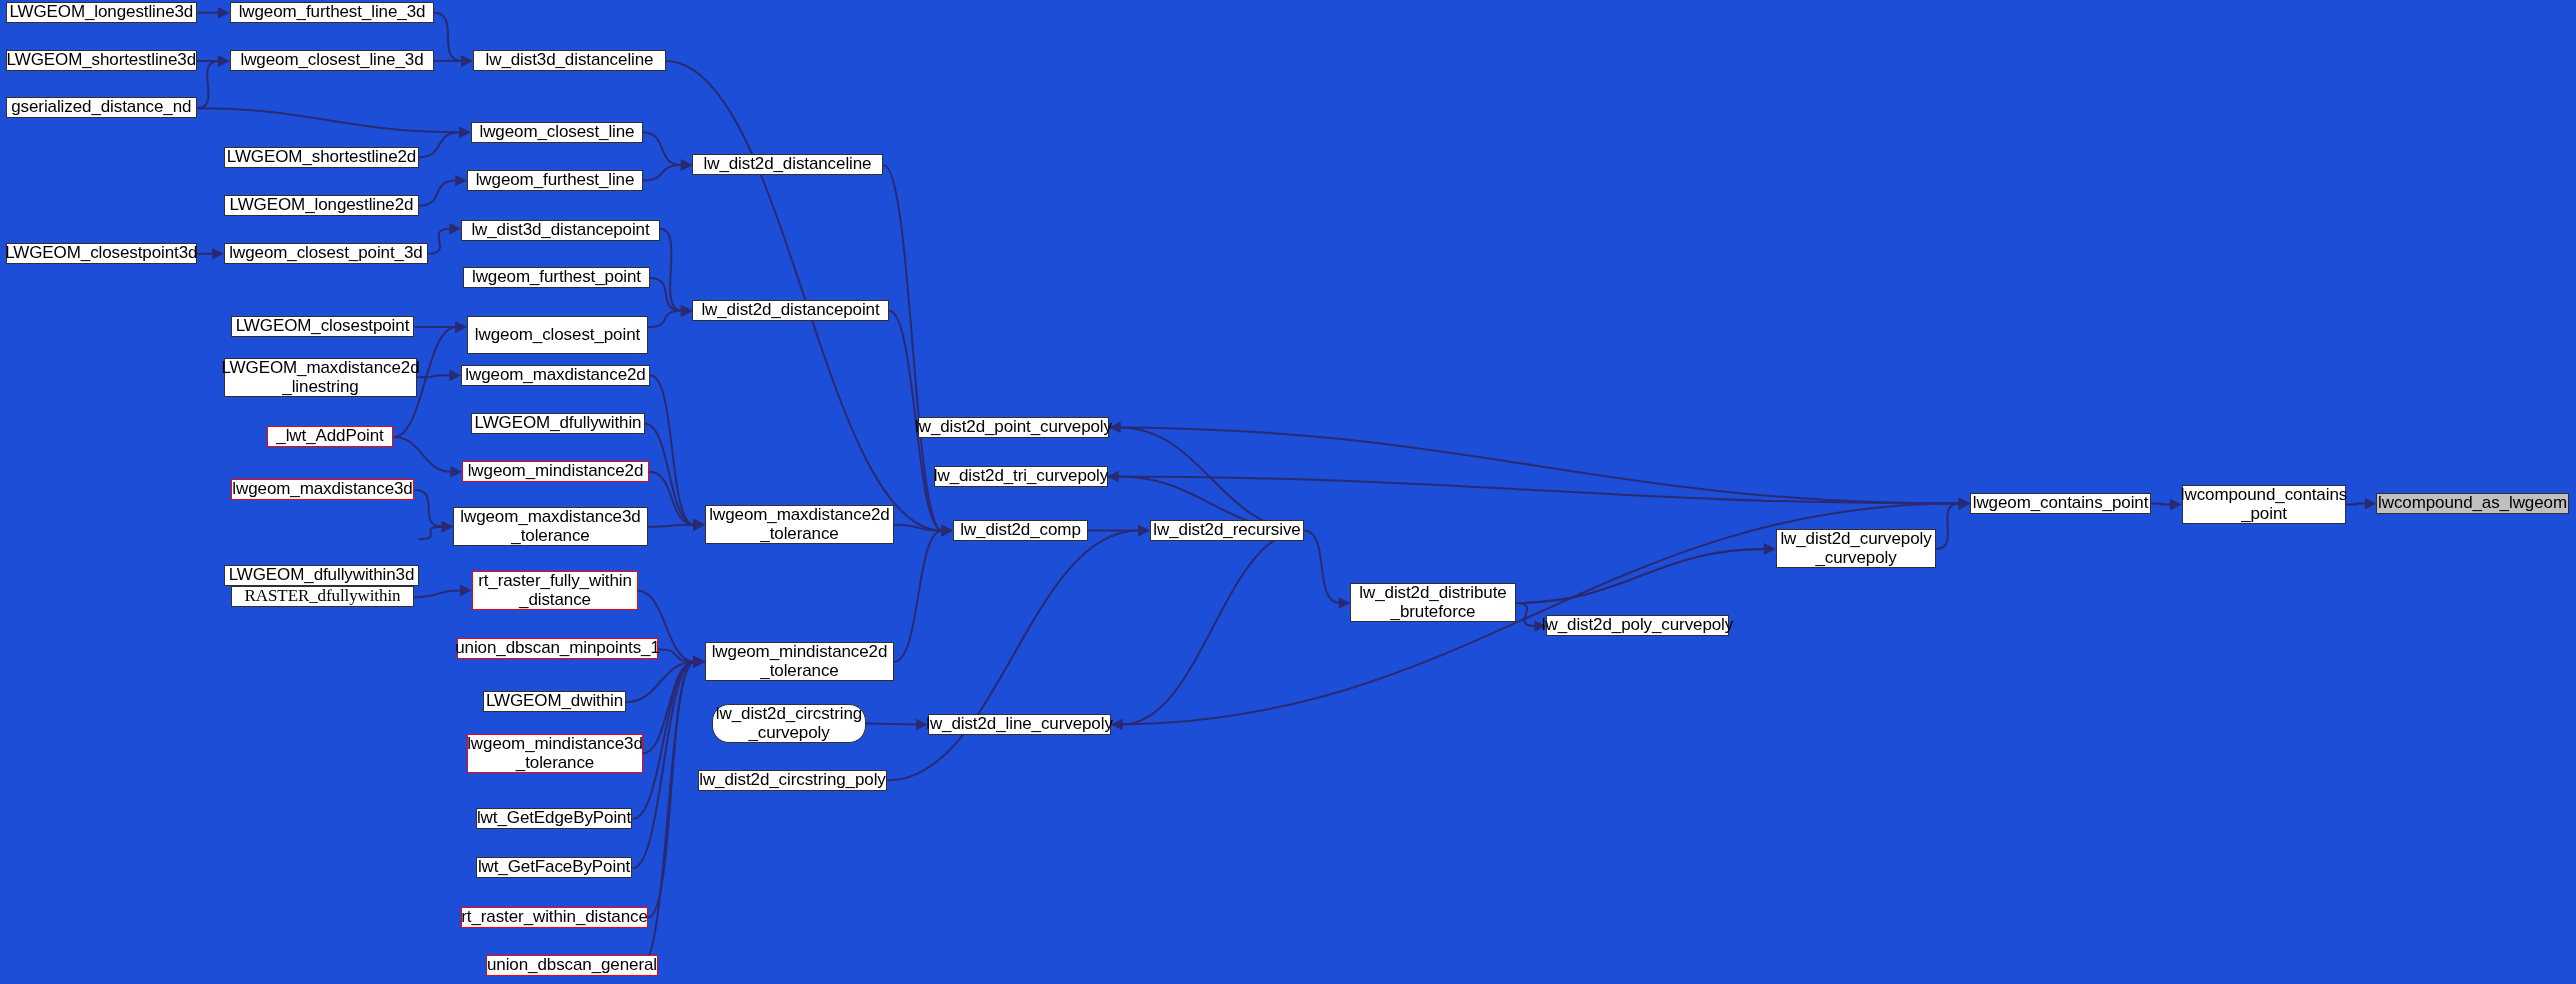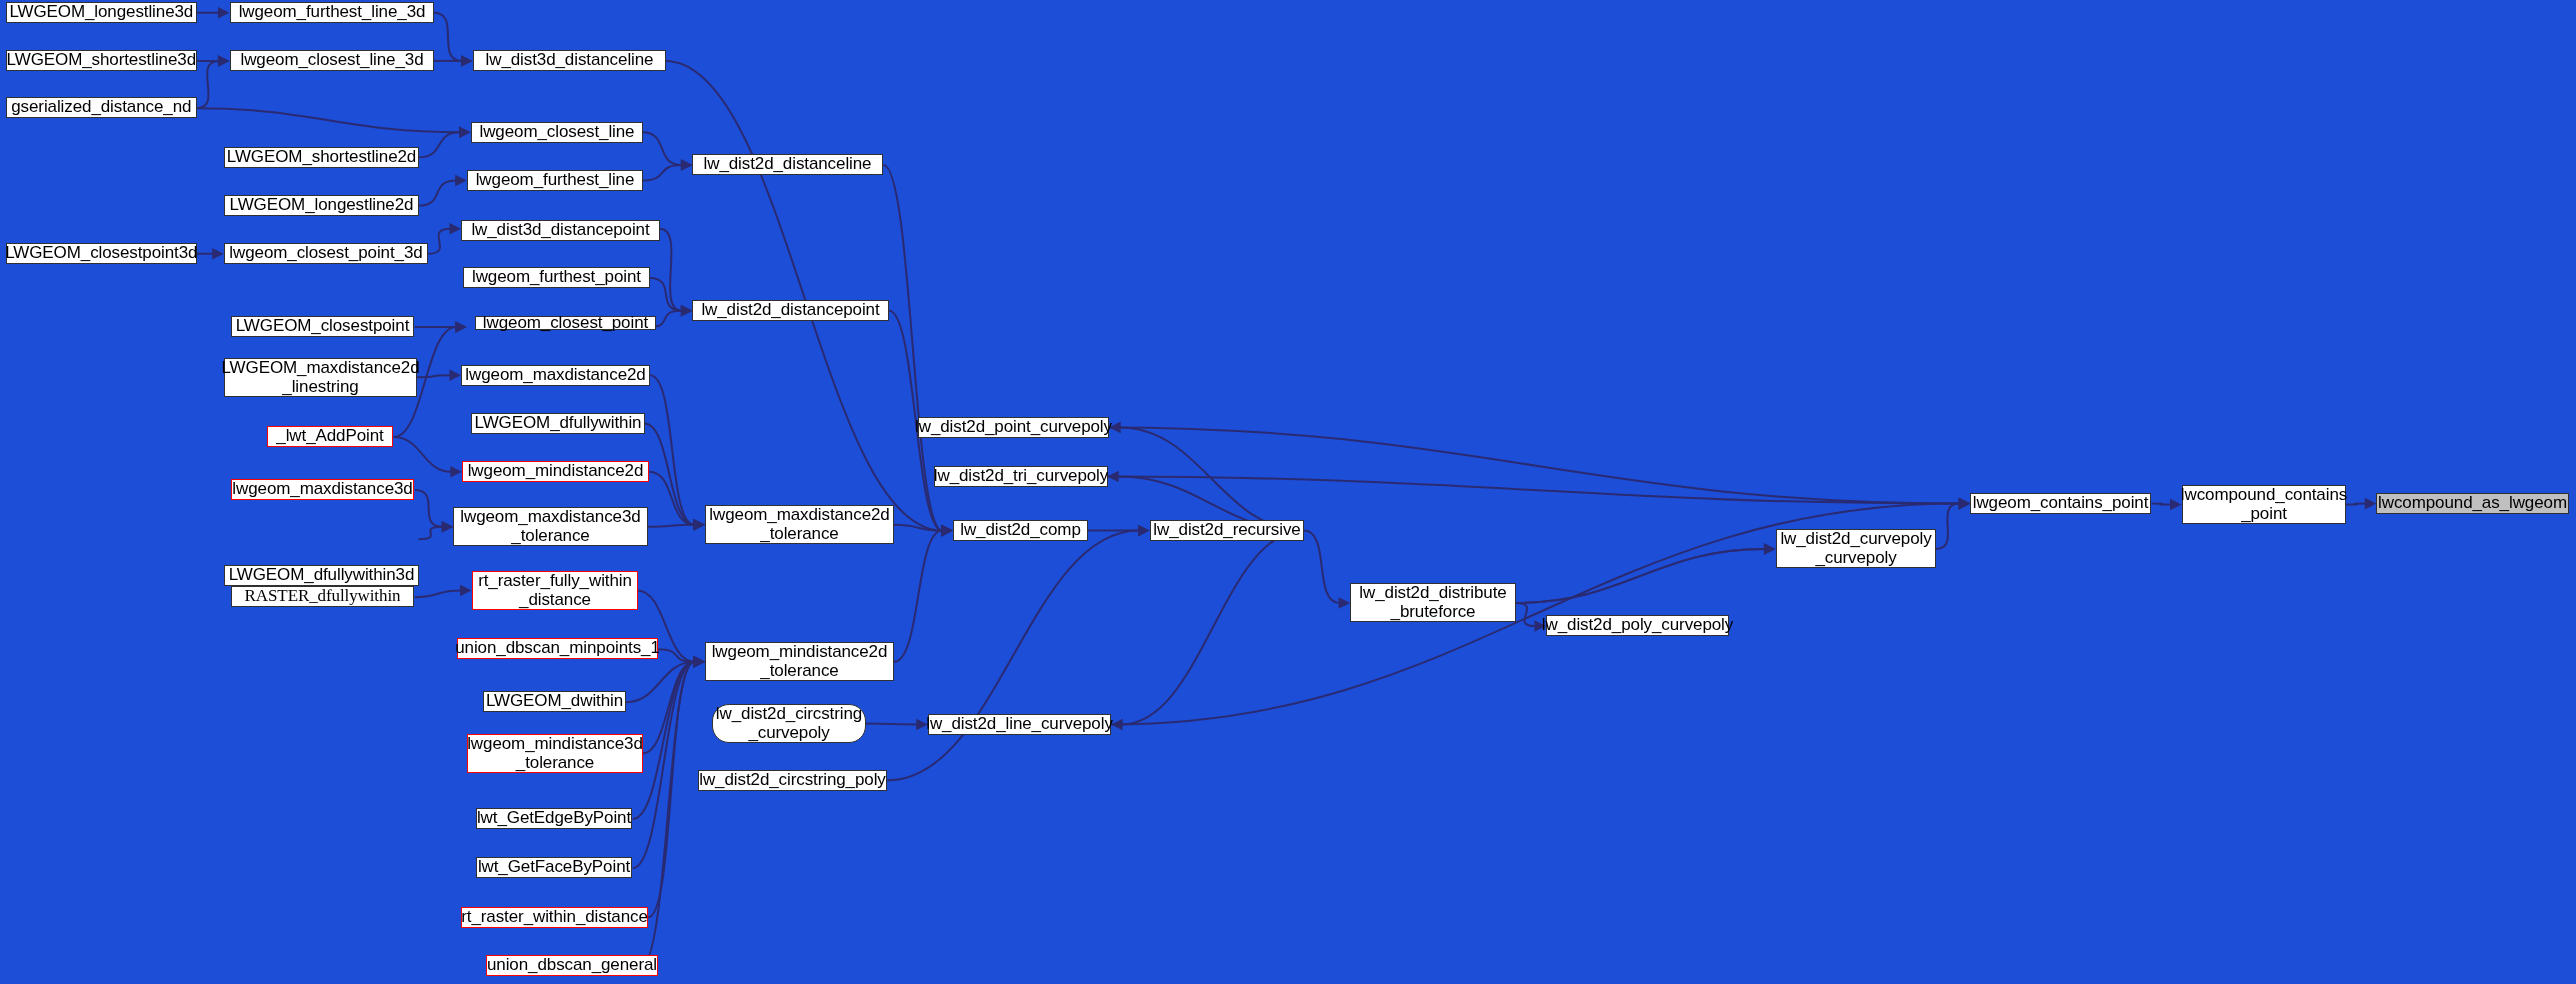--- a/index.html
+++ b/index.html
@@ -146,21 +146,21 @@
       <div class="node" style="left: 471px; top: 122px; width: 172px; height: 21px;">lwgeom_closest_line</div>
       <div class="node" style="left: 467px; top: 170px; width: 176px; height: 21px;">lwgeom_furthest_line</div>
       <div class="node" style="left: 224px; top: 195px; width: 195px; height: 21px;">LWGEOM_longestline2d</div>
       <div class="node" style="left: 692px; top: 154px; width: 191px; height: 21px;">lw_dist2d_distanceline</div>
       <div class="node" style="left: 461px; top: 220px; width: 199px; height: 21px;">lw_dist3d_distancepoint</div>
       <div class="node" style="left: 5.8px; top: 243px; width: 191px; height: 21px;">LWGEOM_closestpoint3d</div>
       <div class="node" style="left: 224px; top: 243px; width: 204px; height: 21px;">lwgeom_closest_point_3d</div>
       <div class="node" style="left: 463px; top: 267px; width: 187px; height: 21px;">lwgeom_furthest_point</div>
       <div class="node" style="left: 692px; top: 300px; width: 197px; height: 21px;">lw_dist2d_distancepoint</div>
       <div class="node" style="left: 231px; top: 316px; width: 183px; height: 21px;">LWGEOM_closestpoint</div>
-      <div class="node" style="left: 467px; top: 316px; width: 181px; height: 14px; margin-left: 8px;">lwgeom_closest_point</div>
+      <div class="node" style="left: 467px; top: 316px; width: 181px; height: 38px;">lwgeom_closest_point</div>
       <div class="node" style="left: 224px; top: 358px; width: 193px; height: 39px;">LWGEOM_maxdistance2d
 _linestring</div>
       <div class="node" style="left: 461px; top: 365px; width: 189px; height: 21px;">lwgeom_maxdistance2d</div>
       <div class="node" style="left: 471px; top: 413px; width: 174px; height: 21px;">LWGEOM_dfullywithin</div>
       <div class="node red" style="left: 267px; top: 426px; width: 126px; height: 21px;">_lwt_AddPoint</div>
       <div class="node red" style="left: 462px; top: 461px; width: 187px; height: 21px;">lwgeom_mindistance2d</div>
       <div class="node red" style="left: 231px; top: 479px; width: 183px; height: 21px;">lwgeom_maxdistance3d</div>
       <div class="node" style="left: 453px; top: 507px; width: 195px; height: 39px;">lwgeom_maxdistance3d
 _tolerance</div>
       <div class="node" style="left: 224px; top: 529px; width: 195px; height: 21px; margin-top: 36px;">LWGEOM_dfullywithin3d</div>

